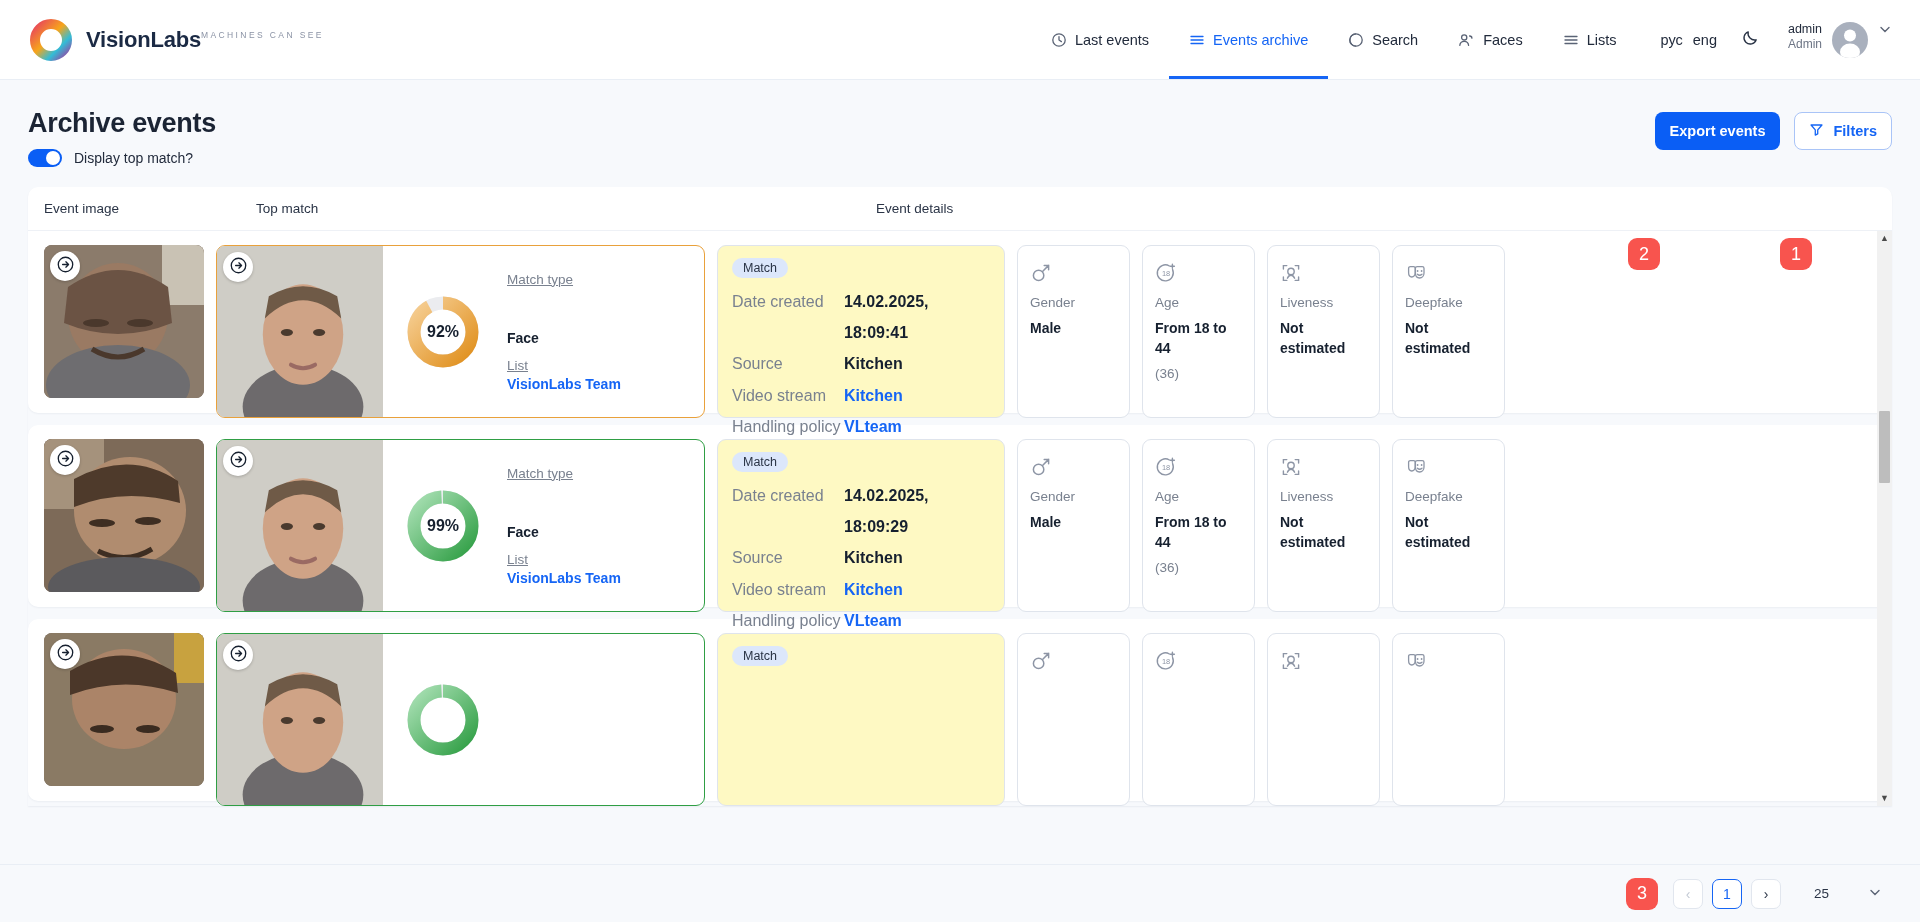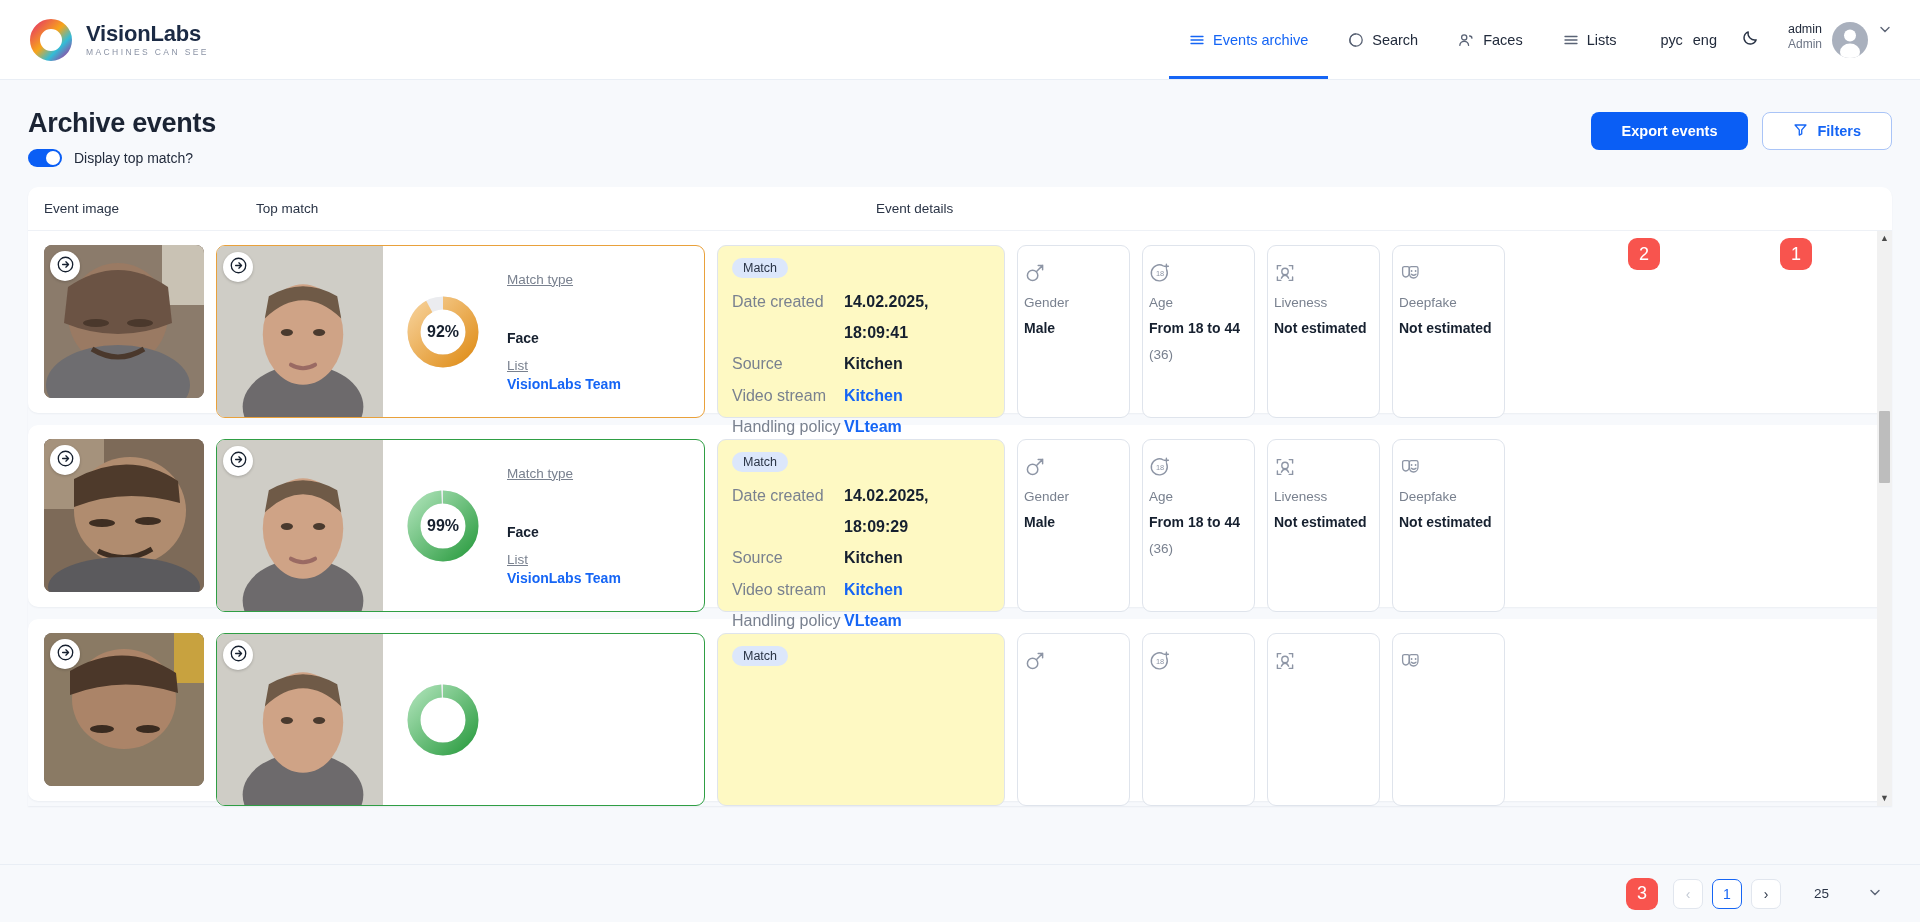--- a/index.html
+++ b/index.html
@@ -18,21 +18,21 @@
     background: #ffffff;
     display: flex;
     align-items: center;
     padding: 0 28px 0 30px;
     border-bottom: 1px solid #e9eef5;
     position: relative;
   }
   .brand { display: flex; align-items: center; gap: 14px; }
   .logo-ring { width: 42px; height: 42px; position: relative; }
   .logo-ring svg { display: block; }
-  .brand-text { display: flex; flex-direction: column; justify-content: center; }
+  .brand-text { display: flex; flex-direction: row; justify-content: center; }
   .brand-name {
     font-size: 22px; font-weight: bold; letter-spacing: -0.2px; color: #1b2a44;
     line-height: 1.05;
   }
   .brand-tag {
     font-size: 8.5px; letter-spacing: 2.4px; color: #8b93a5; margin-top: 2px;
   }
 
   .nav {
     display: flex; align-items: center; gap: 0;
@@ -76,21 +76,21 @@
     position: relative;
   }
   .page-top {
     display: flex; align-items: flex-start; padding-top: 28px;
   }
   .page-title { font-size: 27px; font-weight: bold; letter-spacing: -0.3px; }
   .page-actions { margin-left: auto; display: flex; gap: 14px; align-items: center; padding-top: 4px;}
   .btn {
     height: 38px; border-radius: 8px; font-size: 14.5px; font-weight: bold;
     display: flex; align-items: center; justify-content: center; gap: 9px;
-    padding: 0 30px; cursor: pointer; border: 1px solid transparent;
+    padding: 0 14px; cursor: pointer; border: 1px solid transparent;
   }
   .btn-primary { background: #0a5ef5; color: #fff; }
   .btn-outline { background: #fff; color: #1565f5; border-color: #a9c4f7; }
 
   .toggle-row { display: flex; align-items: center; gap: 12px; margin-top: 10px; }
   .switch {
     width: 34px; height: 18px; border-radius: 10px; background: #0a5ef5;
     position: relative; cursor: pointer; flex: none;
   }
   .switch::after {
@@ -182,21 +182,21 @@
     display: inline-block; background: #dce7fb; color: #2a3446;
     font-size: 12.5px; border-radius: 11px; padding: 3px 11px; margin-bottom: 8px;
   }
   .det-row { display: flex; font-size: 16px; line-height: 1.95; }
   .det-key { width: 112px; color: #79818f; flex: none; }
   .det-val { color: #16202f; font-weight: bold; }
   .det-val.link { color: #1565f5; cursor: pointer; }
 
   .attr-card {
     width: 113px; height: 173px; border: 1px solid #dfe4ec; border-radius: 9px;
-    padding: 13px 6px; flex: none; background:#fff;
+    padding: 13px 12px; flex: none; background:#fff;
     display:flex; flex-direction: column; gap: 0;
   }
   .attr-icon { height: 28px; color: #8d95a5; display:flex; align-items:center;}
   .attr-label { font-size: 13.5px; color: #79818f; margin-top: 8px; }
   .attr-value { font-size: 14px; font-weight: bold; color: #16202f; margin-top: 9px; line-height: 1.4;}
   .attr-sub { font-size: 13.5px; color: #79818f; margin-top: 8px; }
 
   .attrs { display: flex; gap: 12px; }
 
   
@@ -250,20 +250,29 @@
         <circle cx="21" cy="21" r="7.5" fill="#ffffff"></circle>
       </svg>
     </div>
     <div class="brand-text">
       <div class="brand-name">VisionLabs</div>
       <div class="brand-tag">MACHINES CAN SEE</div>
     </div>
   </div>
 
   <div class="nav">
+    <div class="nav-item">
+      <span class="nav-icon">
+        <svg width="16" height="16" viewBox="0 0 16 16" fill="none" stroke="#5a6375" stroke-width="1.3">
+          <circle cx="8" cy="8" r="6.2"></circle>
+            <path d="M8 4.6V8l2.4 1.6" stroke-linecap="round"></path>
+        </svg>
+      </span>
+      <span>Last events</span>
+    </div>
 
     <div class="nav-item active">
       <span class="nav-icon">
         <svg width="16" height="16" viewBox="0 0 16 16" stroke="#1565f5" stroke-width="1.3" stroke-linecap="round">
           <path d="M2 4.5h12M2 8h12M2 11.5h12"></path>
         </svg>
       </span>
       <span>Events archive</span>
     </div>
 

